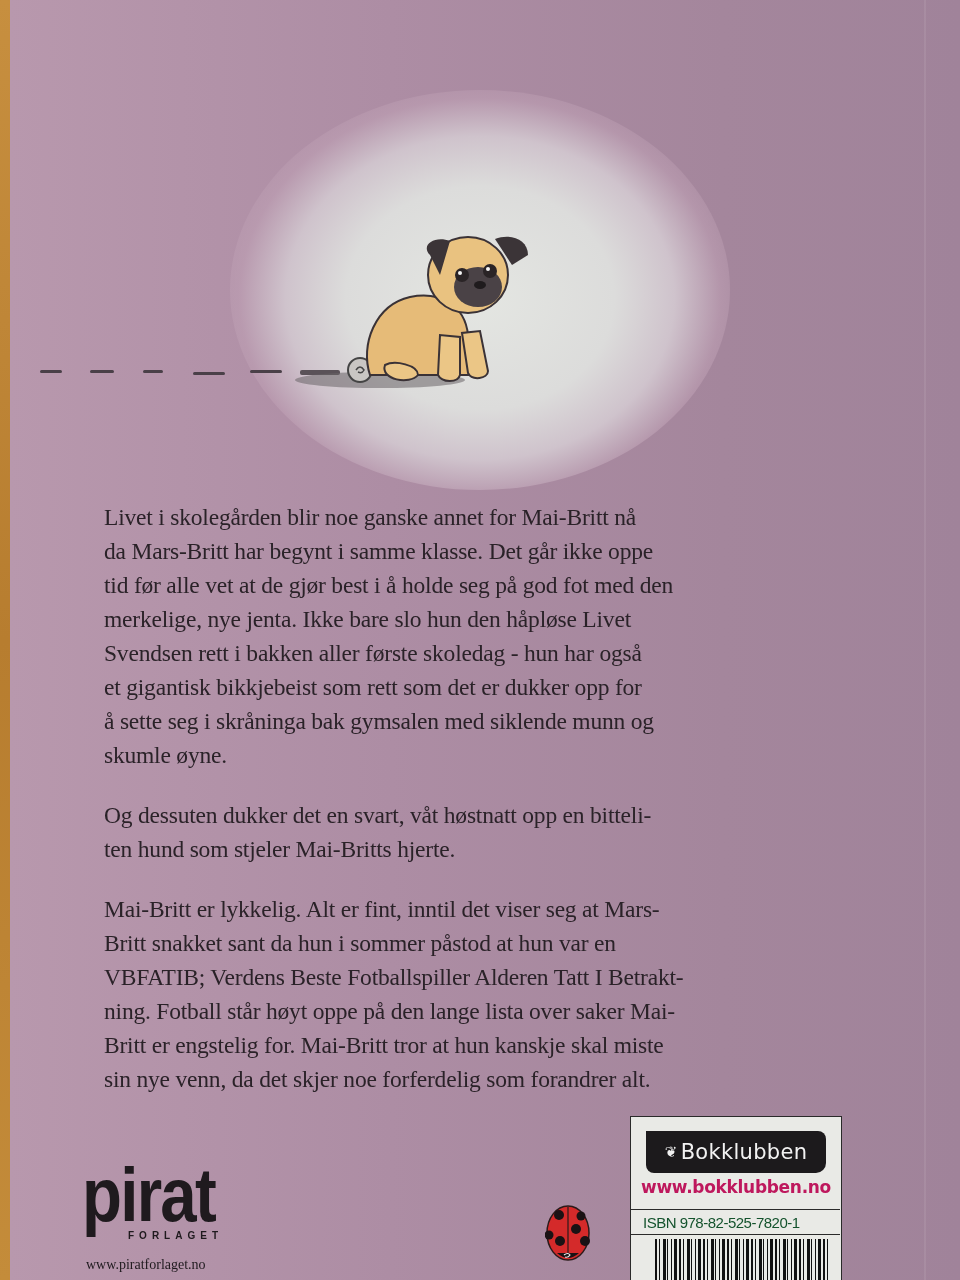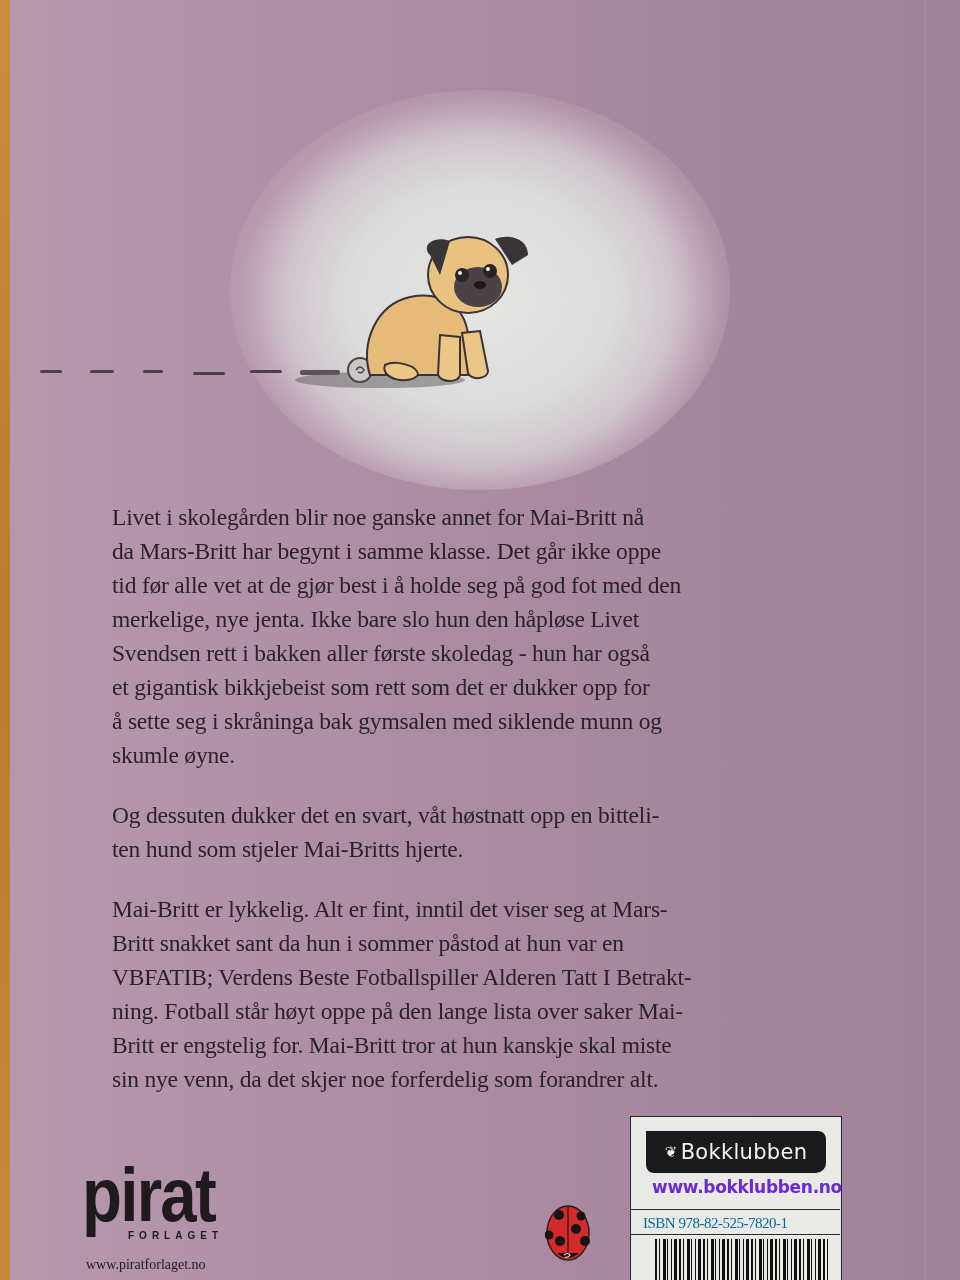--- a/index.html
+++ b/index.html
@@ -34,21 +34,21 @@
     }
     .pug {
       position: absolute; left: 280px; top: 225px; width: 250px; height: 170px;
     }
     .blurb {
       position: absolute; left: 86px; top: 500px; width: 760px;
       color: #2a2228; font-size: 23.5px; line-height: 34px;
       font-family: "Liberation Serif", serif;
       letter-spacing: -0.2px;
     }
-    .blurb p { margin: 0 0 26px 16px; }
+    .blurb p { margin: 0 0 26px 8px; }
     .blurb .line { display: block; white-space: nowrap; }
     .publisher {
       position: absolute; left: 72px; top: 1160px; width: 170px;
       color: #1f1a1e;
     }
     .publisher .logo {
       font-family: "Liberation Sans", sans-serif; font-weight: bold;
       font-size: 76px; line-height: 70px; letter-spacing: -2px;
       transform: scaleX(0.86); transform-origin: left center;
     }
@@ -69,28 +69,28 @@
     }
     .bk-badge {
       position: absolute; left: 15px; top: 14px; width: 180px; height: 42px;
       background: #1c1a1c; border-radius: 0 0 10px 10px / 0 0 10px 10px;
       border-top-right-radius: 8px; border-bottom-left-radius: 8px;
       color: #f2f2f2; display: flex; align-items: center; justify-content: center;
       font-family: "DejaVu Sans", sans-serif; font-size: 21px; letter-spacing: 0.3px;
     }
     .bk-badge .mark { font-size: 15px; margin-right: 3px; font-weight: bold; }
     .bk-url {
-      position: absolute; left: 21px; top: 60px; width: 184px; 
+      position: absolute; left: 10px; top: 60px; width: 184px; 
       font-family: "DejaVu Sans", sans-serif; font-weight: bold; font-size: 17px;
-      color: #6d28d9; letter-spacing: -0.3px;
+      color: #be185d; letter-spacing: -0.3px;
     }
     .isbn-row {
       position: absolute; left: 0; top: 92px; width: 209px; height: 26px;
       border-top: 1.5px solid #2a2a2a; border-bottom: 1.5px solid #2a2a2a;
-      font-family: Liberation Serif, serif; font-size: 15px; color: #0369a1;
+      font-family: Liberation Sans, sans-serif; font-size: 15px; color: #14532d;
       line-height: 26px; padding-left: 12px; box-sizing: border-box; letter-spacing: -0.5px;
     }
     .barcode {
       position: absolute; left: 24px; top: 122px; width: 176px; height: 50px;
       background: repeating-linear-gradient(90deg,
         #111 0 2px, transparent 2px 4px, #111 4px 5px, transparent 5px 8px,
         #111 8px 11px, transparent 11px 12px, #111 12px 13px, transparent 13px 16px,
         #111 16px 17px, transparent 17px 19px, #111 19px 22px, transparent 22px 24px);
     }
   </style>

